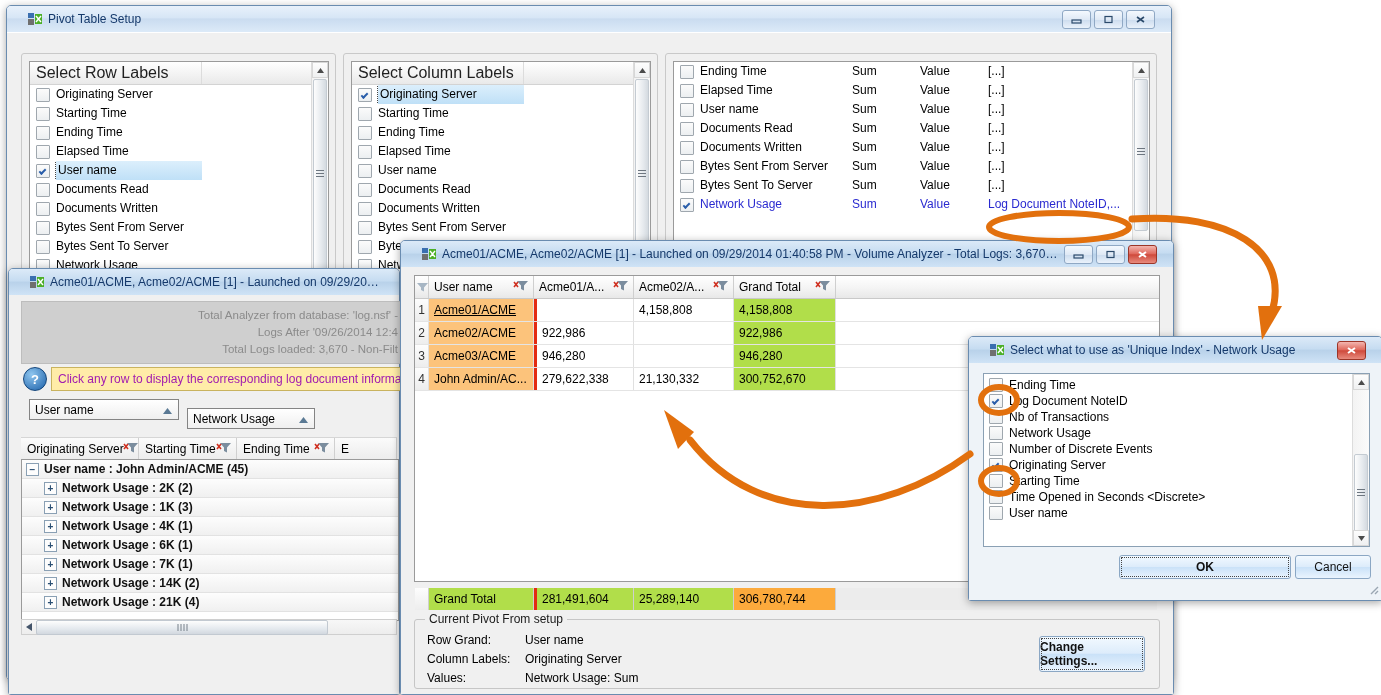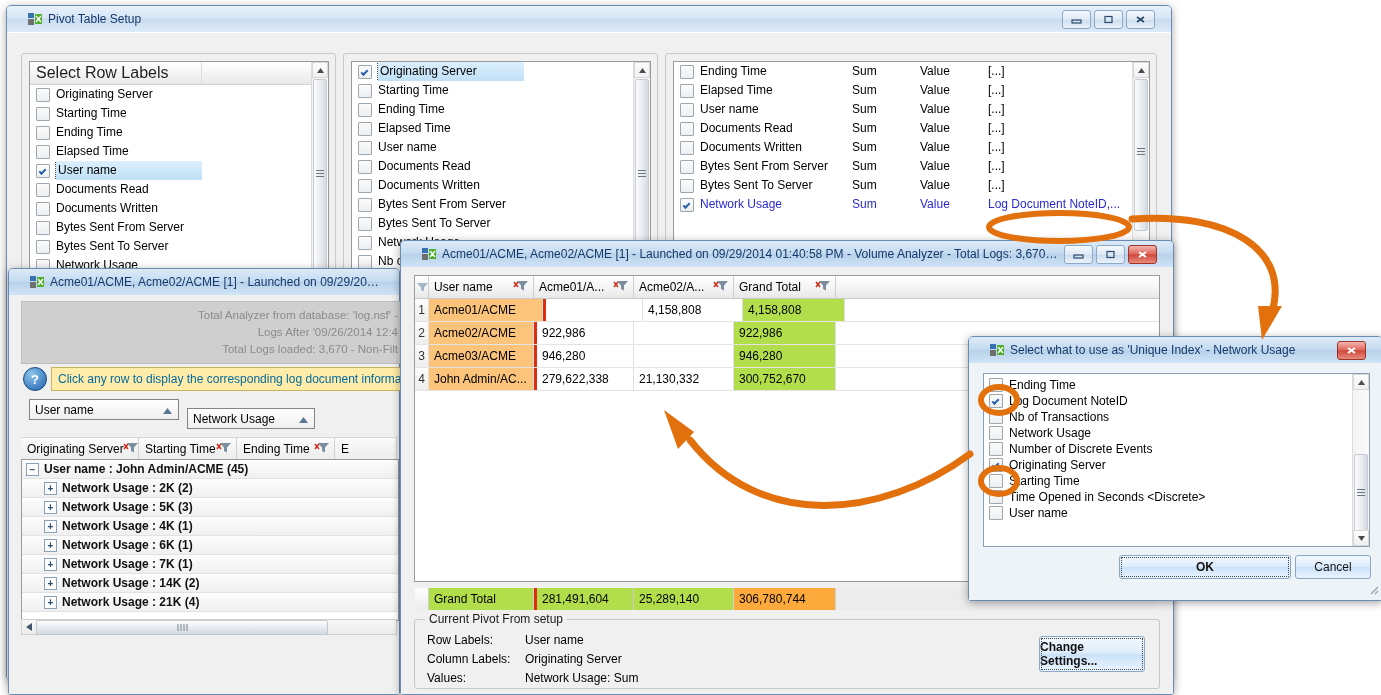--- a/index.html
+++ b/index.html
@@ -78,21 +78,21 @@
   .btn{border:1px solid #8ba7c4;border-radius:3px;font-size:12px;
       background:linear-gradient(to bottom,#f2f9ff,#ddecfb 48%,#c9e1f8 50%,#eaf4fe);
       display:flex;align-items:center;justify-content:center;color:#111;}
   .btn.def{outline:1px dotted #444;outline-offset:-3px;}
   
   #logwin{left:8px;top:268px;width:390px;height:425px;}
   #logbody{position:absolute;left:0;top:26px;right:0;bottom:0;background:#f0f0f0;}
   .infobox{position:absolute;background:#cfcfcf;border:1px solid #bdbdbd;color:#8b8b8b;
       text-align:right;font-size:11.5px;padding:5px 6px 0 0;line-height:17px;}
   .tipbar{position:absolute;background:#ffeca8;border:1px solid #c9b35f;font-size:12px;
-      color:#0369a1;display:flex;align-items:center;padding-left:6px;}
+      color:#a21caf;display:flex;align-items:center;padding-left:6px;}
   .helpico{position:absolute;width:22px;height:22px;border-radius:50%;
       background:radial-gradient(circle at 35% 30%,#8fc6ef,#1b5fa8);color:#fff;font-weight:bold;
       display:flex;align-items:center;justify-content:center;font-size:13px;border:1px solid #14467c;}
   .combo{position:absolute;border:1px solid #848484;background:linear-gradient(to bottom,#ffffff,#efefef);
       font-size:12px;display:flex;align-items:center;padding-left:5px;box-sizing:border-box;}
   .combo .ar{margin-left:auto;margin-right:6px;color:#4b6a8b;}
   .colhdr{position:absolute;display:flex;height:22px;background:linear-gradient(to bottom,#fbfbfb,#ececec);
       border-top:1px solid #d6d6d6;border-bottom:1px solid #c6c6c6;font-size:12px;}
   .colhdr > div{display:flex;align-items:center;padding-left:6px;border-right:1px solid #d0d0d0;
       box-sizing:border-box;white-space:nowrap;overflow:hidden;}
@@ -233,20 +233,24 @@
               </svg>
             </div>
           <div class="thumb" style="top:17px;height:190px;"></div>
           <div class="grip" style="top:108px;"></div>
         </div>
       </div>
     </div>
 
     <div class="panelgroup" style="left:336px;top:20px;width:313px;height:250px;">
       <div class="listbox" style="left:7px;top:7px;width:298px;height:236px;">
+        <div class="lhead">
+          <div style="width:172px;">Select Column Labels</div>
+          <div style="width:110px;border-right:none;"></div>
+        </div>
         <div id="collabels-rows">
             <div class="lrow">
               <div class="cbcell" style="width: 172px;">
                 <span class="cb on"></span>
                 <span style="display: inline-block; width: 144px; background: linear-gradient(rgb(220, 239, 252), rgb(191, 224, 247)); outline: rgb(68, 68, 68) dotted 1px; padding-left: 2px;">Originating Server</span>
               </div>
             </div>
             <div class="lrow">
               <div class="cbcell" style="width: 172px;">
                 <span class="cb"></span>
@@ -475,21 +479,21 @@
           <div class="tnode" style="padding-left: 4px;">
             <span class="exp">−</span>
             <span>User name : John Admin/ACME (45)</span>
           </div>
           <div class="tnode" style="padding-left: 22px;">
             <span class="exp">+</span>
             <span>Network Usage : 2K (2)</span>
           </div>
           <div class="tnode" style="padding-left: 22px;">
             <span class="exp">+</span>
-            <span>Network Usage : 5K (3)</span>
+            <span>Network Usage : 1K (3)</span>
           </div>
           <div class="tnode" style="padding-left: 22px;">
             <span class="exp">+</span>
             <span>Network Usage : 4K (1)</span>
           </div>
           <div class="tnode" style="padding-left: 22px;">
             <span class="exp">+</span>
             <span>Network Usage : 6K (1)</span>
           </div>
           <div class="tnode" style="padding-left: 22px;">
@@ -591,21 +595,21 @@
                 <path d="M3 0 h11 L10 4.5 v5 L7 8 V4.5 Z" fill="#7b8d9e"></path>
                 <path d="M0 1 L4 6 M4 1 L0 6" stroke="#d03020" stroke-width="1.6"></path>
               </svg>
           </span>
         </div>
         <div style="flex:1;border-right:none;"></div>
       </div>
       <div id="pivot-rows">
           <div class="grow">
             <div class="rnum" style="width: 14px;">1</div>
-            <div class="cOrange" style="width: 114px;">Acme01/ACME</div>
+            <div class="cOrange" style="width: 105px; text-decoration: underline;">Acme01/ACME</div>
             <div class="redbar"></div>
             <div style="width: 97px;"></div>
             <div style="width: 100px;">4,158,808</div>
             <div class="cGreen" style="width: 102px;">4,158,808</div>
             <div style="flex: 1 1 0%; border-right: none;"></div>
           </div>
           <div class="grow">
             <div class="rnum" style="width: 14px;">2</div>
             <div class="cOrange" style="width: 105px;">Acme02/ACME</div>
             <div class="redbar"></div>
@@ -642,21 +646,21 @@
       <div class="cGreen" style="width:97px;">281,491,604</div>
       <div class="cGreen" style="width:100px;">25,289,140</div>
       <div class="cDeepOrange" style="width:102px;">306,780,744</div>
       <div style="flex:1;border-right:none;background:#ececec;"></div>
     </div>
 
     <div class="groupbox" style="left:13px;top:352px;width:744px;height:68px;">
       <span class="gblabel">Current Pivot From setup</span>
       <div id="setup-fields" style="padding:10px 0 0 12px;">
           <div style="display: flex; height: 19px; align-items: center; font-size: 12px;">
-            <span style="width: 98px;">Row Labels:</span>
+            <span style="width: 98px;">Row Grand:</span>
             <span>User name</span>
           </div>
           <div style="display: flex; height: 19px; align-items: center; font-size: 12px;">
             <span style="width: 98px;">Column Labels:</span>
             <span>Originating Server</span>
           </div>
           <div style="display: flex; height: 19px; align-items: center; font-size: 12px;">
             <span style="width: 98px;">Values:</span>
             <span>Network Usage: Sum</span>
           </div>

